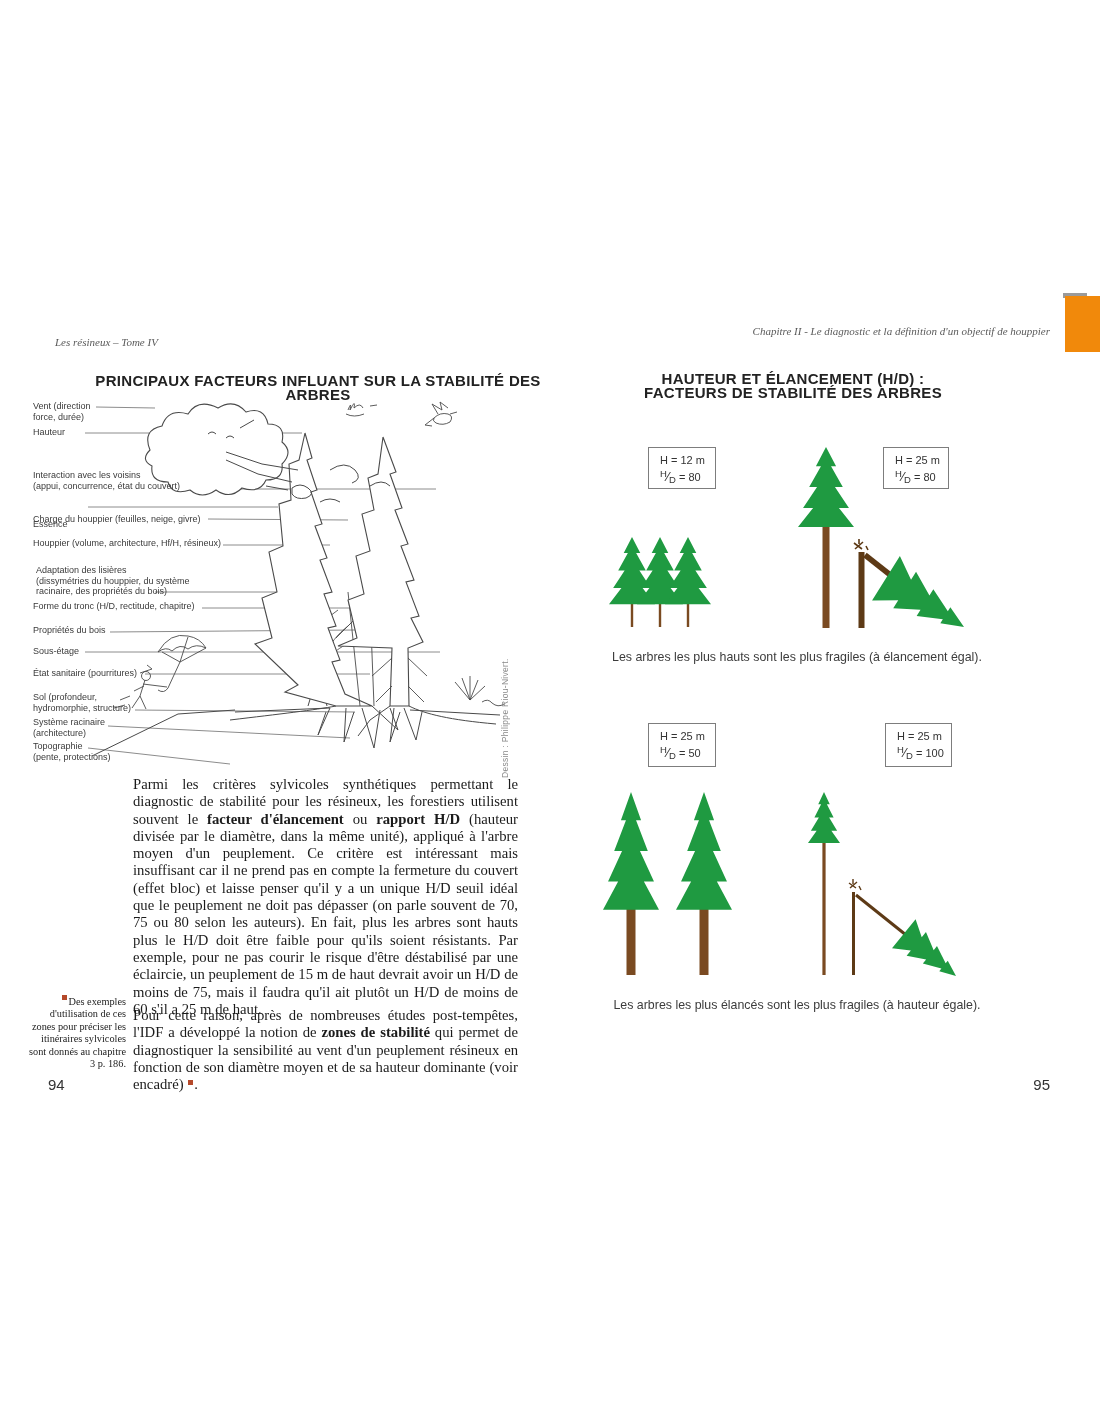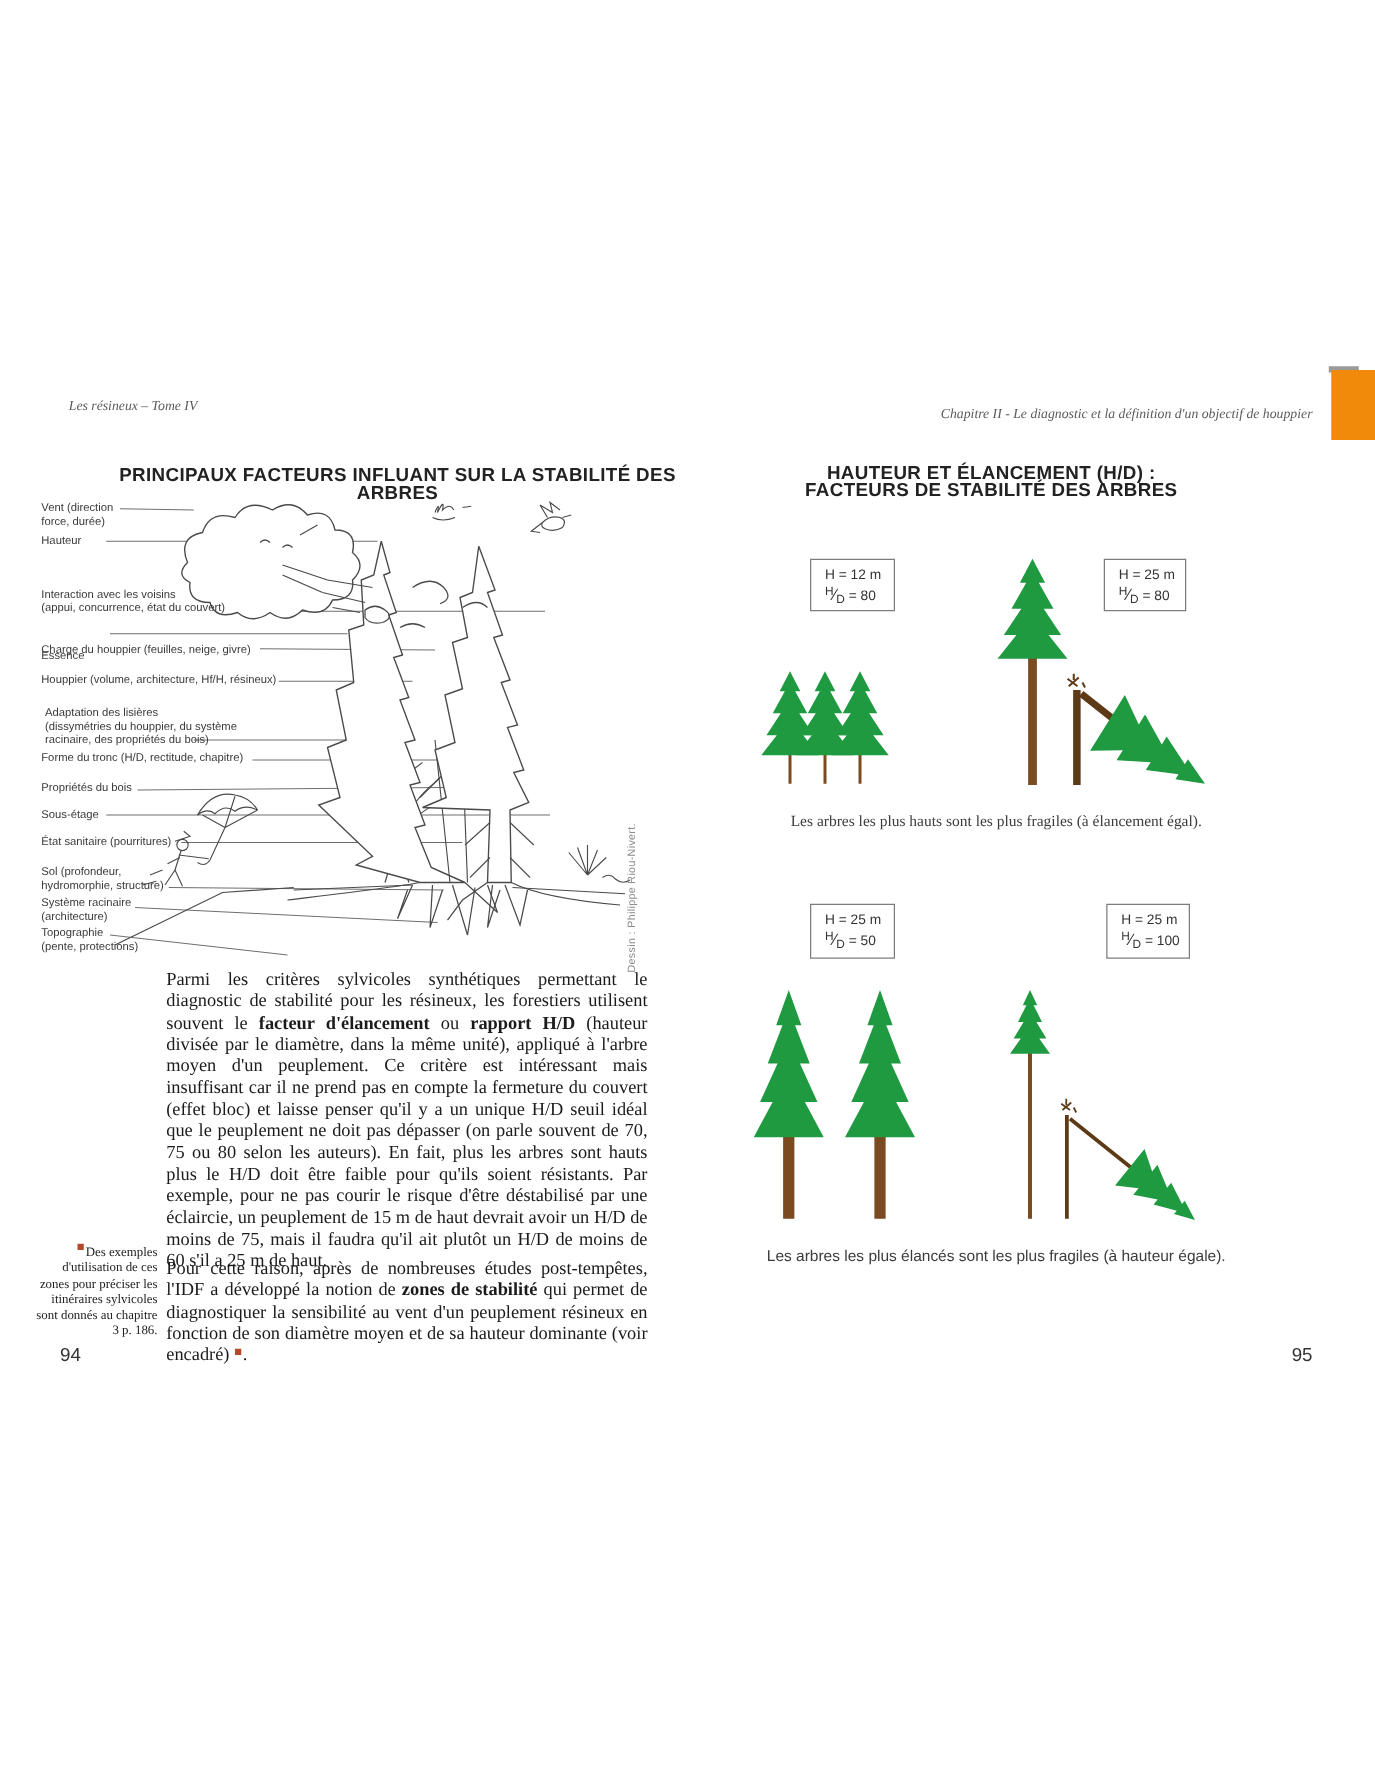--- a/index.html
+++ b/index.html
@@ -24,21 +24,21 @@
   .fh{font-size:9.5px;vertical-align:4px;}
   .fslash{font-size:13px;}
   .fd{font-size:9.5px;vertical-align:-2px;}
   .caption{font-size:12.4px;color:#3c3c3c;text-align:center;}
   .orangetab{background:var(--orange);}
   svg{display:block;}
 </style>
 </head>
 <body>
 
-<div class="abs runhead" style="left:55px;top:319px;">Les résineux – Tome IV</div>
+<div class="abs runhead" style="left:55px;top:336px;">Les résineux – Tome IV</div>
 
 <div class="abs figtitle" style="left:68px;top:374px;width:500px;">PRINCIPAUX FACTEURS INFLUANT SUR LA STABILITÉ DES ARBRES</div>
 
 <svg class="abs" style="left:30px;top:390px;" width="500" height="385" viewBox="0 0 500 385">
   <g stroke="#6e6e6e" stroke-width="0.8">
     <line x1="66" y1="17" x2="125" y2="18"></line>
     <line x1="55" y1="43" x2="272" y2="43"></line>
     <line x1="160" y1="99" x2="406" y2="99"></line>
     <line x1="58" y1="117" x2="248" y2="117"></line>
     <line x1="178" y1="129" x2="318" y2="130"></line>
@@ -221,21 +221,21 @@
 
 <div class="hd-box" style="left:648px;top:447px;width:68px;height:42px;">
   <div>H = 12 m</div>
   <div><span class="fh">H</span><span class="fslash">⁄</span><span class="fd">D</span> <span>= 80</span></div>
 </div>
 <div class="hd-box" style="left:883px;top:447px;width:66px;height:42px;">
   <div>H = 25 m</div>
   <div><span class="fh">H</span><span class="fslash">⁄</span><span class="fd">D</span> <span>= 80</span></div>
 </div>
 
-<div class="abs caption" style="left:587px;top:650px;width:420px;font-family:Liberation Serif, serif;">Les arbres les plus hauts sont les plus fragiles (à élancement égal).</div>
+<div class="abs caption" style="left:587px;top:650px;width:420px;">Les arbres les plus hauts sont les plus fragiles (à élancement égal).</div>
 
 <svg class="abs" style="left:600px;top:720px;" width="420" height="262" viewBox="0 0 420 262">
   <g>
     <rect x="26.5" y="180" width="9" height="75" style="fill:var(--trunk)"></rect>
     <rect x="99.5" y="180" width="9" height="75" style="fill:var(--trunk)"></rect>
     <use href="#fir" transform="translate(31,72) scale(1.12,1.28)"></use>
     <use href="#fir" transform="translate(104,72) scale(1.12,1.28)"></use>
   </g>
   <g>
     <rect x="222.4" y="115" width="3.2" height="140" style="fill:var(--trunk)"></rect>

